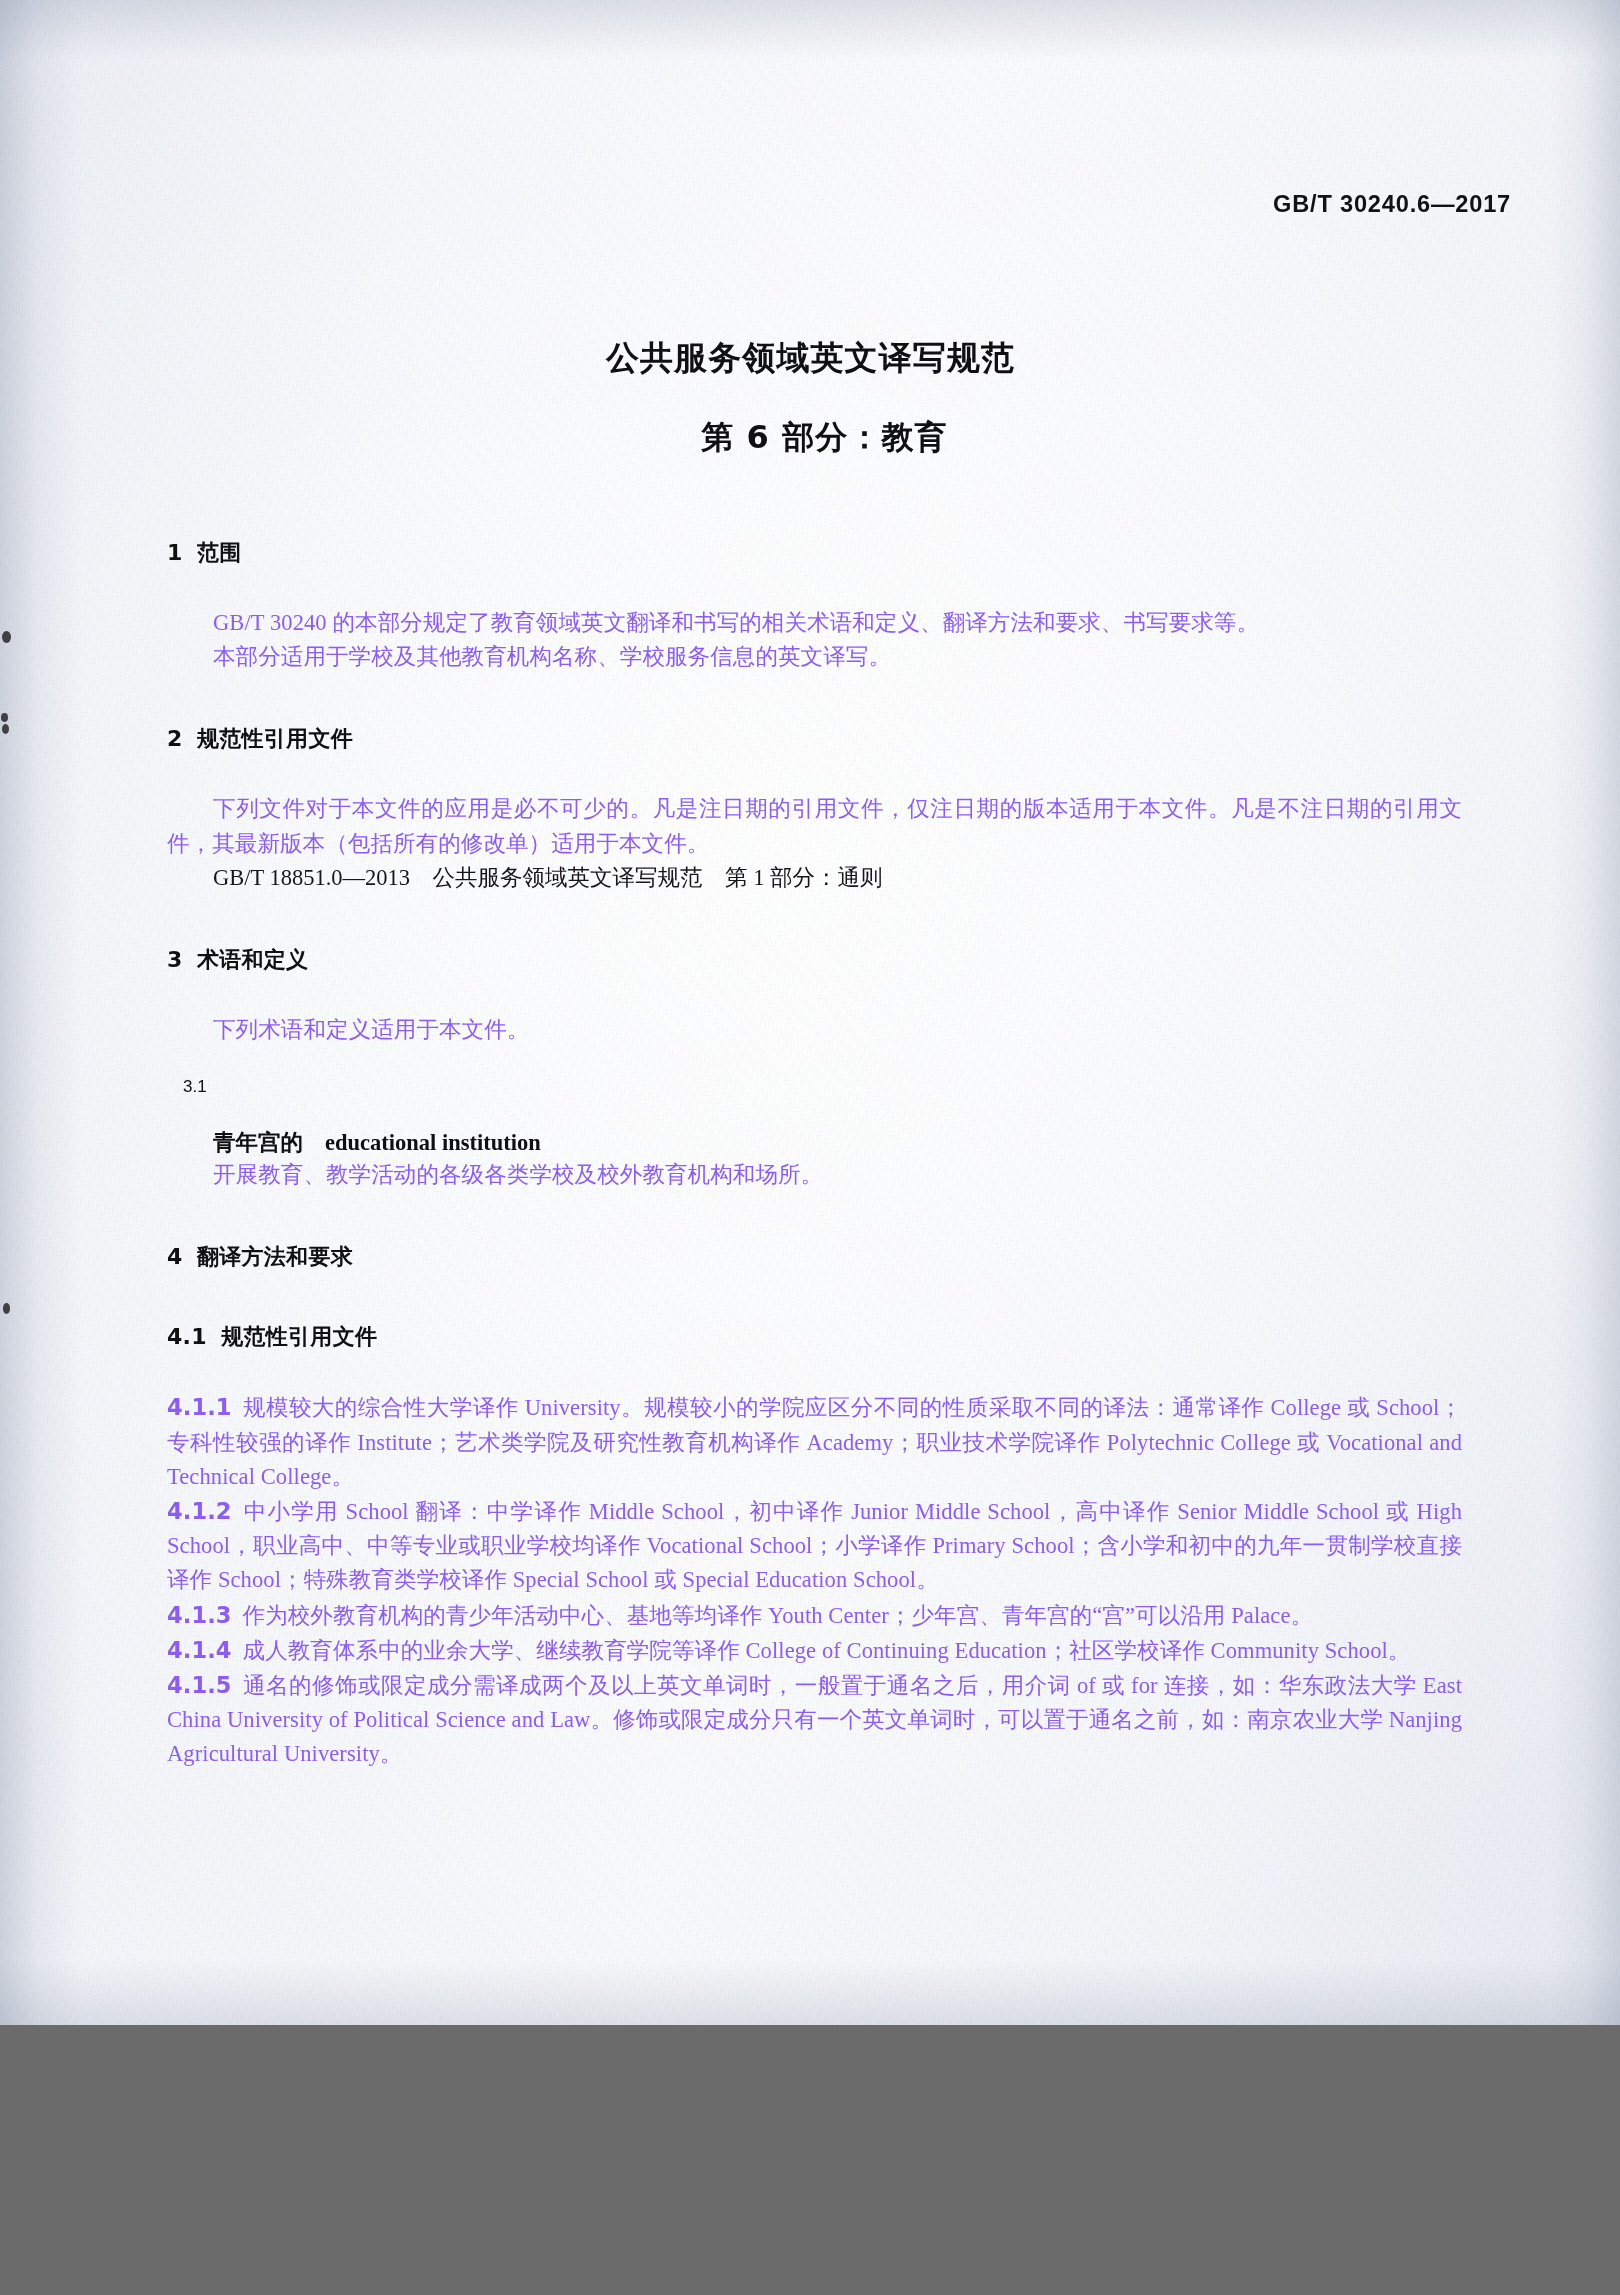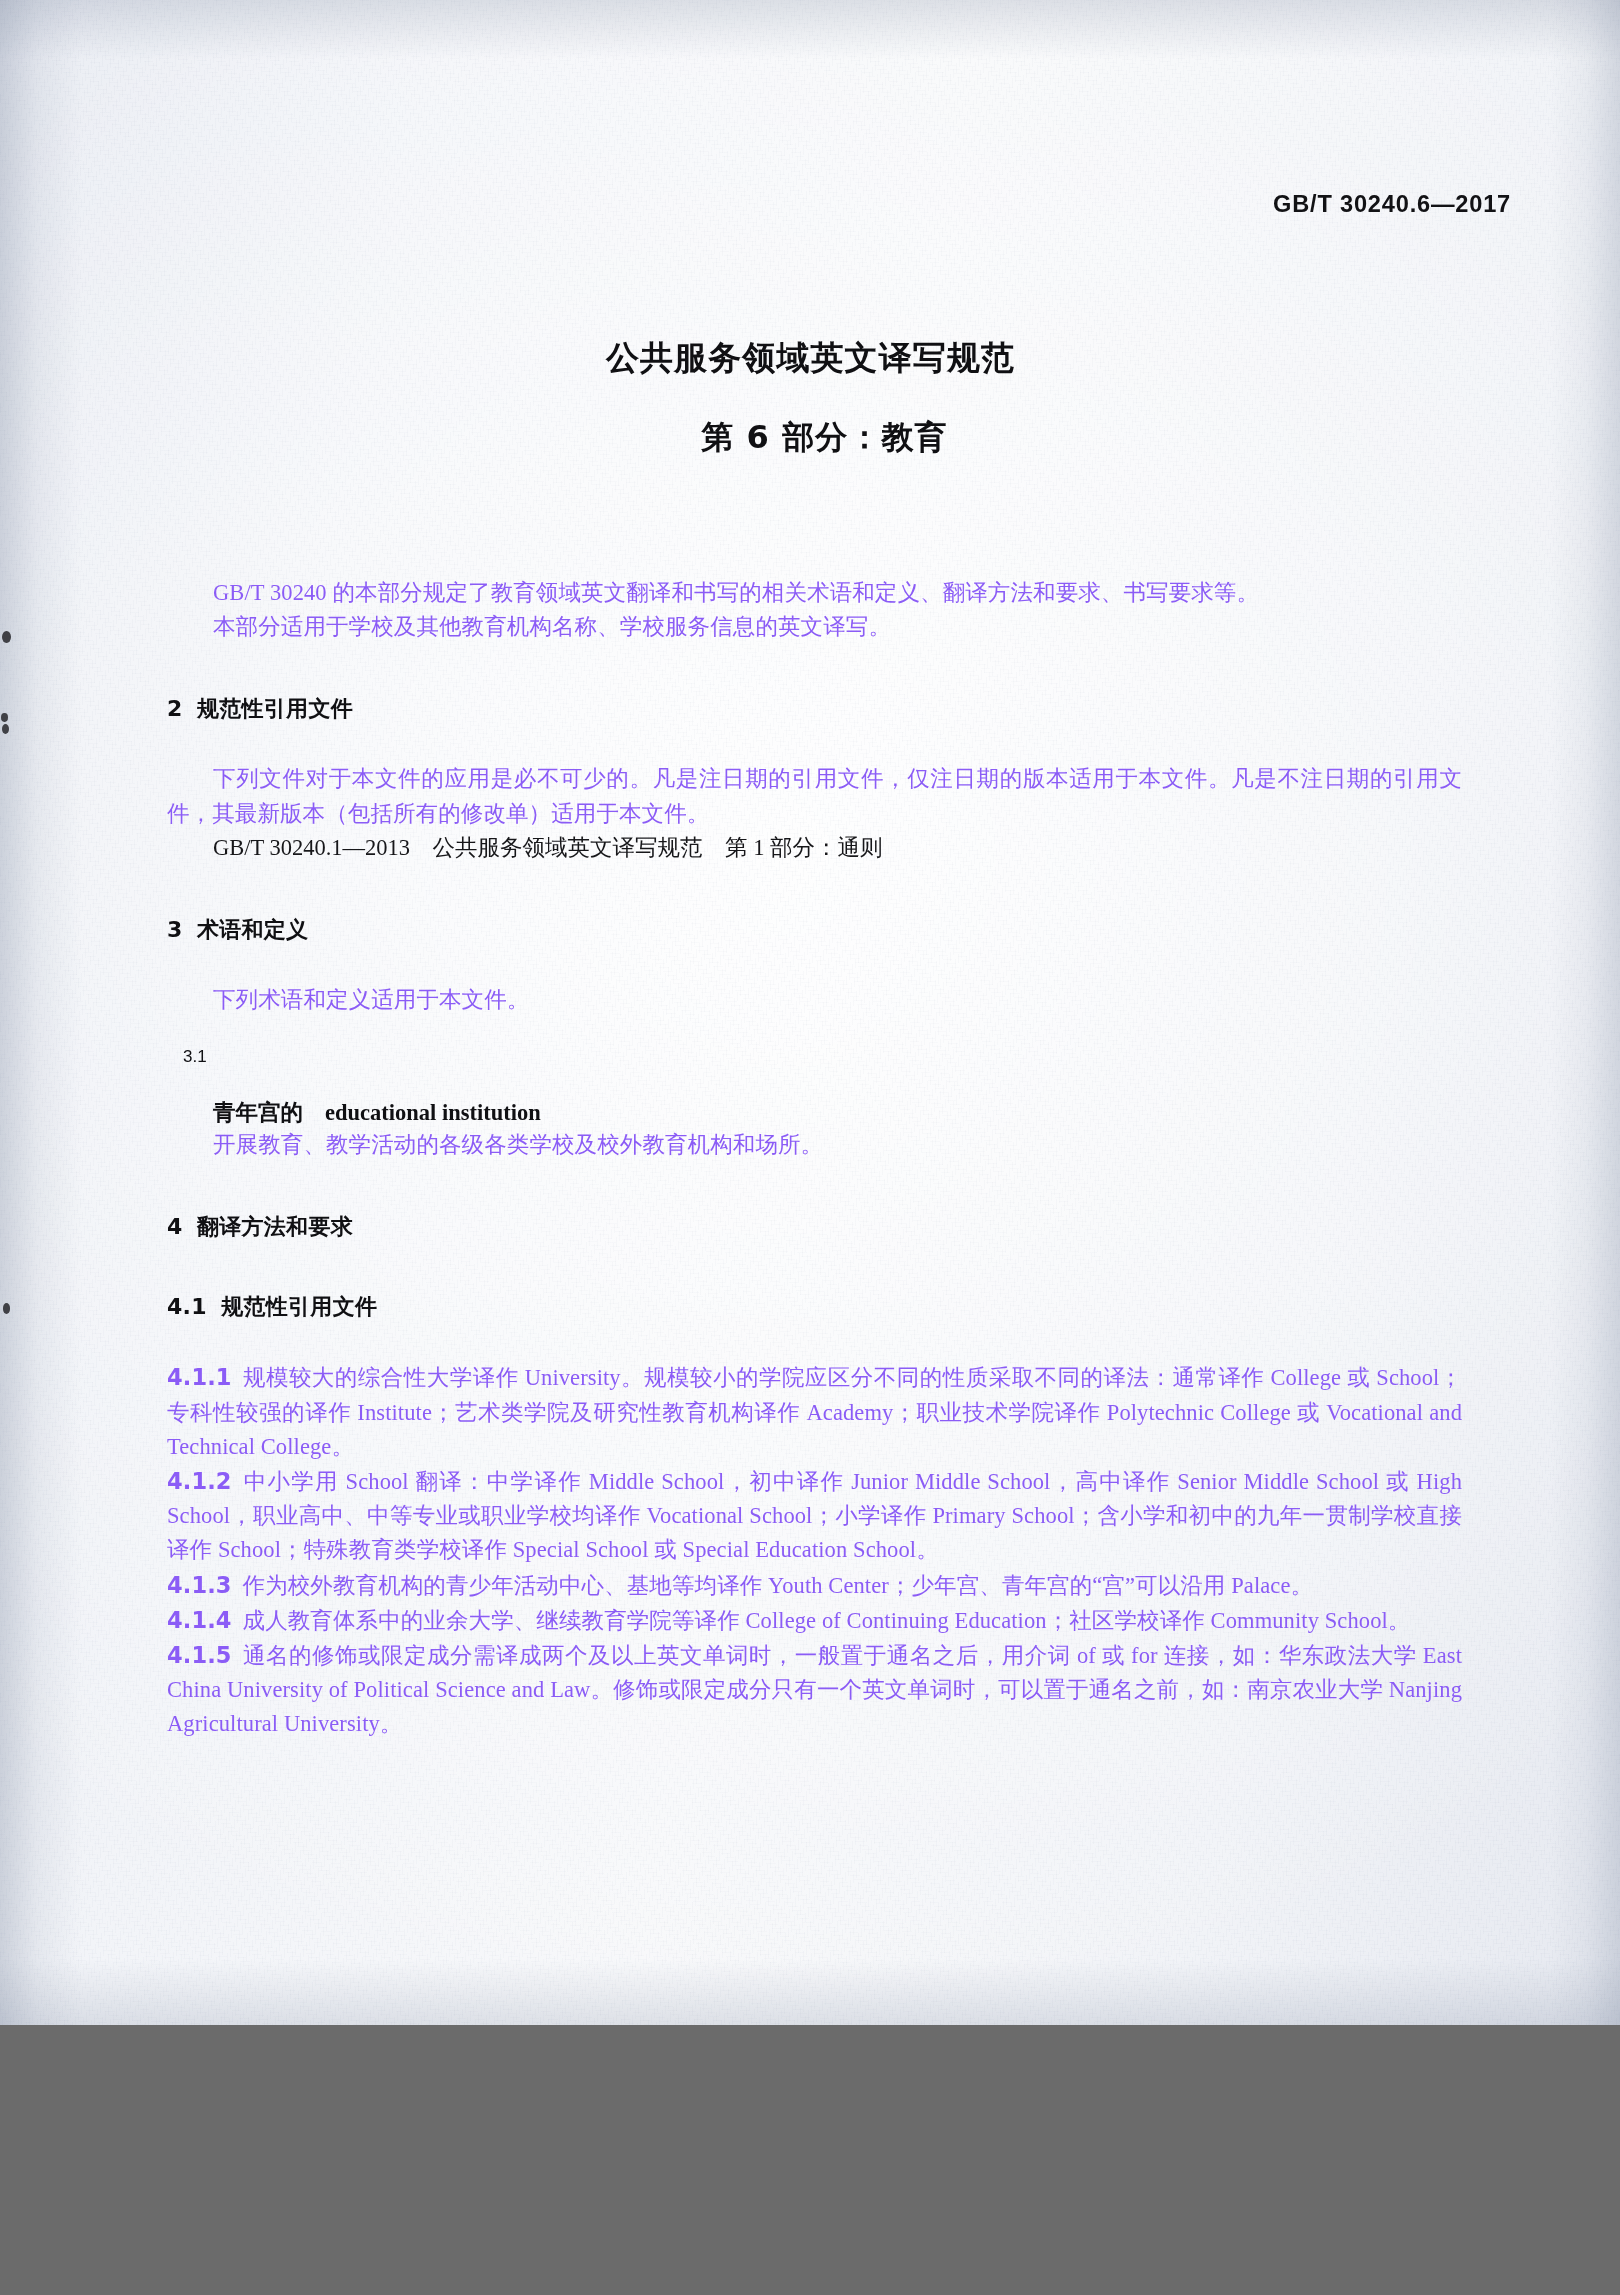--- a/index.html
+++ b/index.html
@@ -206,32 +206,35 @@
 
   <div class="content">
 
     <div class="running-head">GB/T 30240.6—2017</div>
 
     <div class="doc-title">公共服务领域英文译写规范</div>
     <div class="doc-subtitle">第 6 部分：教育</div>
 
     <div class="body-col">
 
+      <h2 class="clause">
+        <span class="c-num">1</span><span>范围</span>
+      </h2>
       <div class="gap-m"></div>
       <p class="para indent">GB/T 30240 的本部分规定了教育领域英文翻译和书写的相关术语和定义、翻译方法和要求、书写要求等。</p>
       <p class="para indent">本部分适用于学校及其他教育机构名称、学校服务信息的英文译写。</p>
 
       <div class="gap-l"></div>
 
       <h2 class="clause">
         <span class="c-num">2</span><span>规范性引用文件</span>
       </h2>
       <div class="gap-m"></div>
       <p class="para indent">下列文件对于本文件的应用是必不可少的。凡是注日期的引用文件，仅注日期的版本适用于本文件。凡是不注日期的引用文件，其最新版本（包括所有的修改单）适用于本文件。</p>
-      <p class="ref-line">GB/T 30240.1—2013　公共服务领域英文译写规范　第 1 部分：通则</p>
+      <p class="ref-line">GB/T 18851.0—2013　公共服务领域英文译写规范　第 1 部分：通则</p>
 
       <div class="gap-l"></div>
 
       <h2 class="clause">
         <span class="c-num">3</span><span>术语和定义</span>
       </h2>
       <div class="gap-m"></div>
       <p class="para indent">下列术语和定义适用于本文件。</p>
       <div class="gap-xs"></div>
       <p class="subnum">3.1</p>

